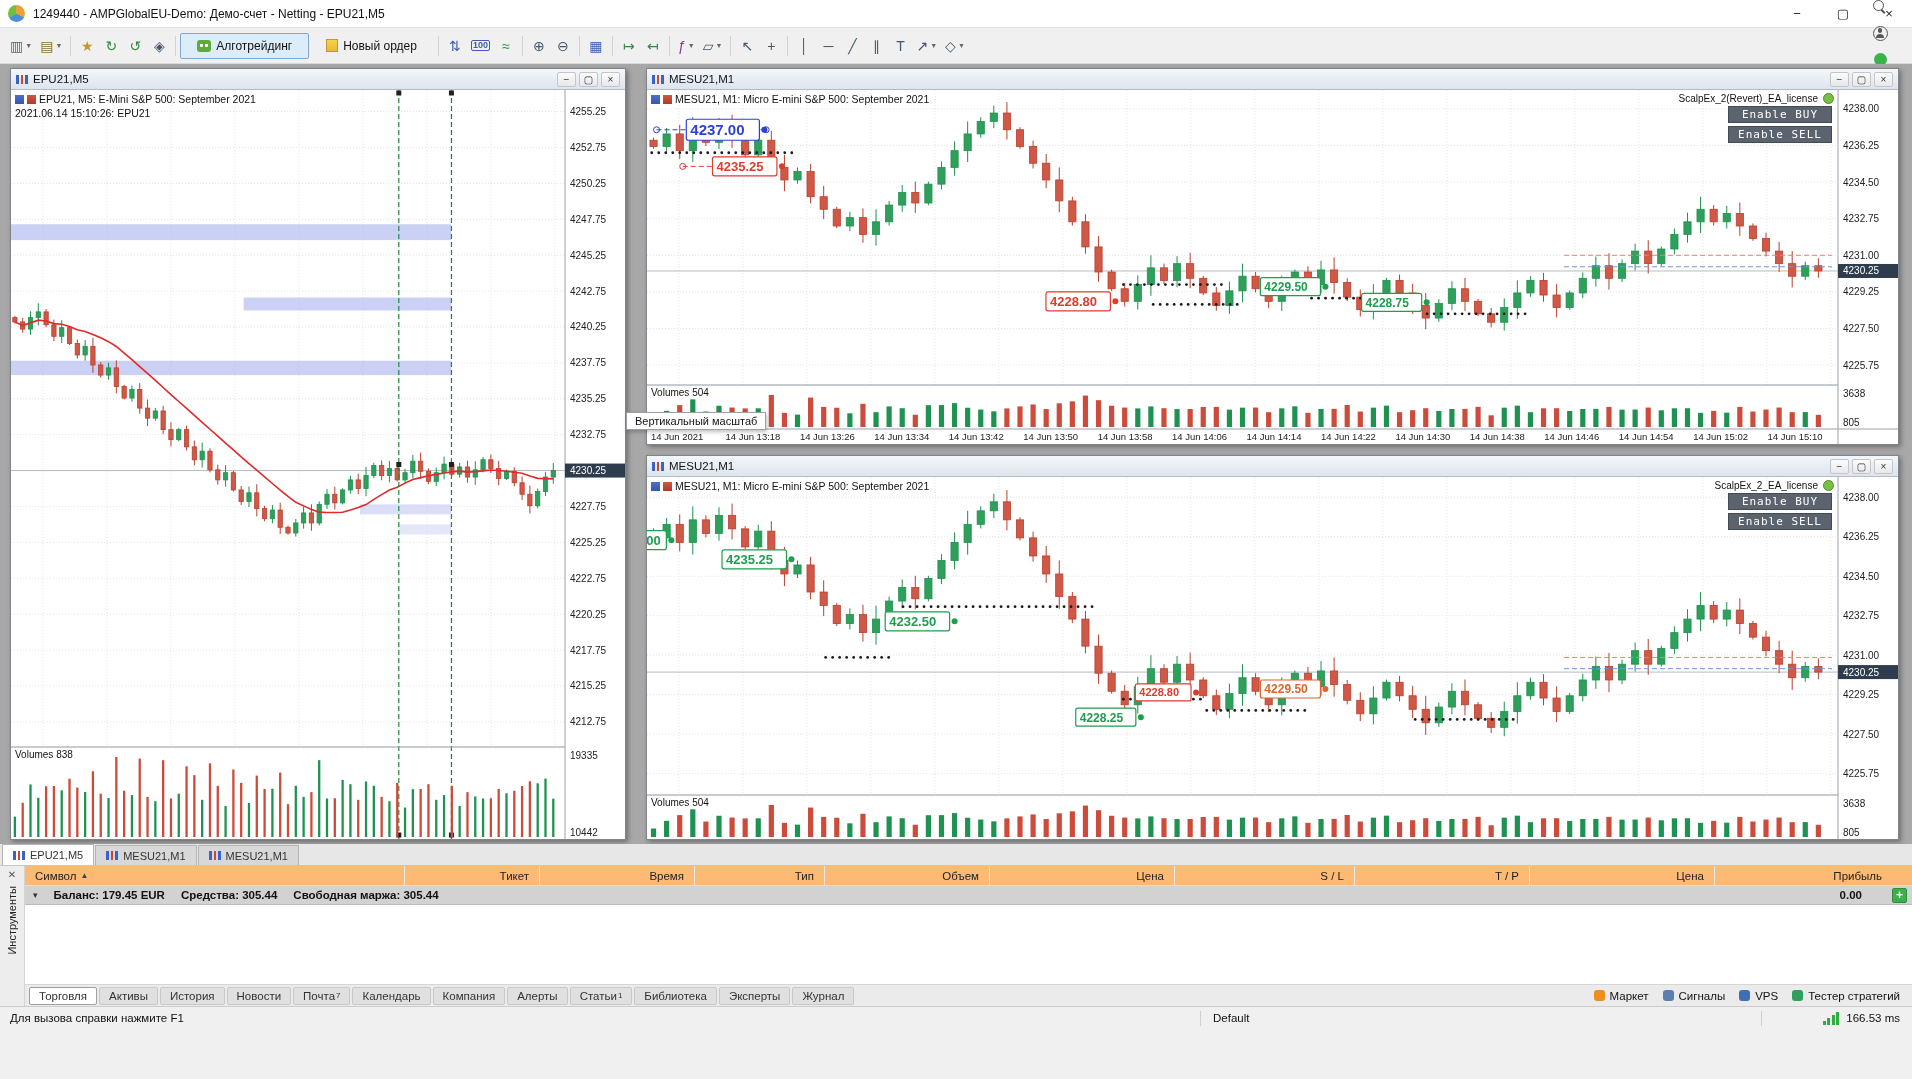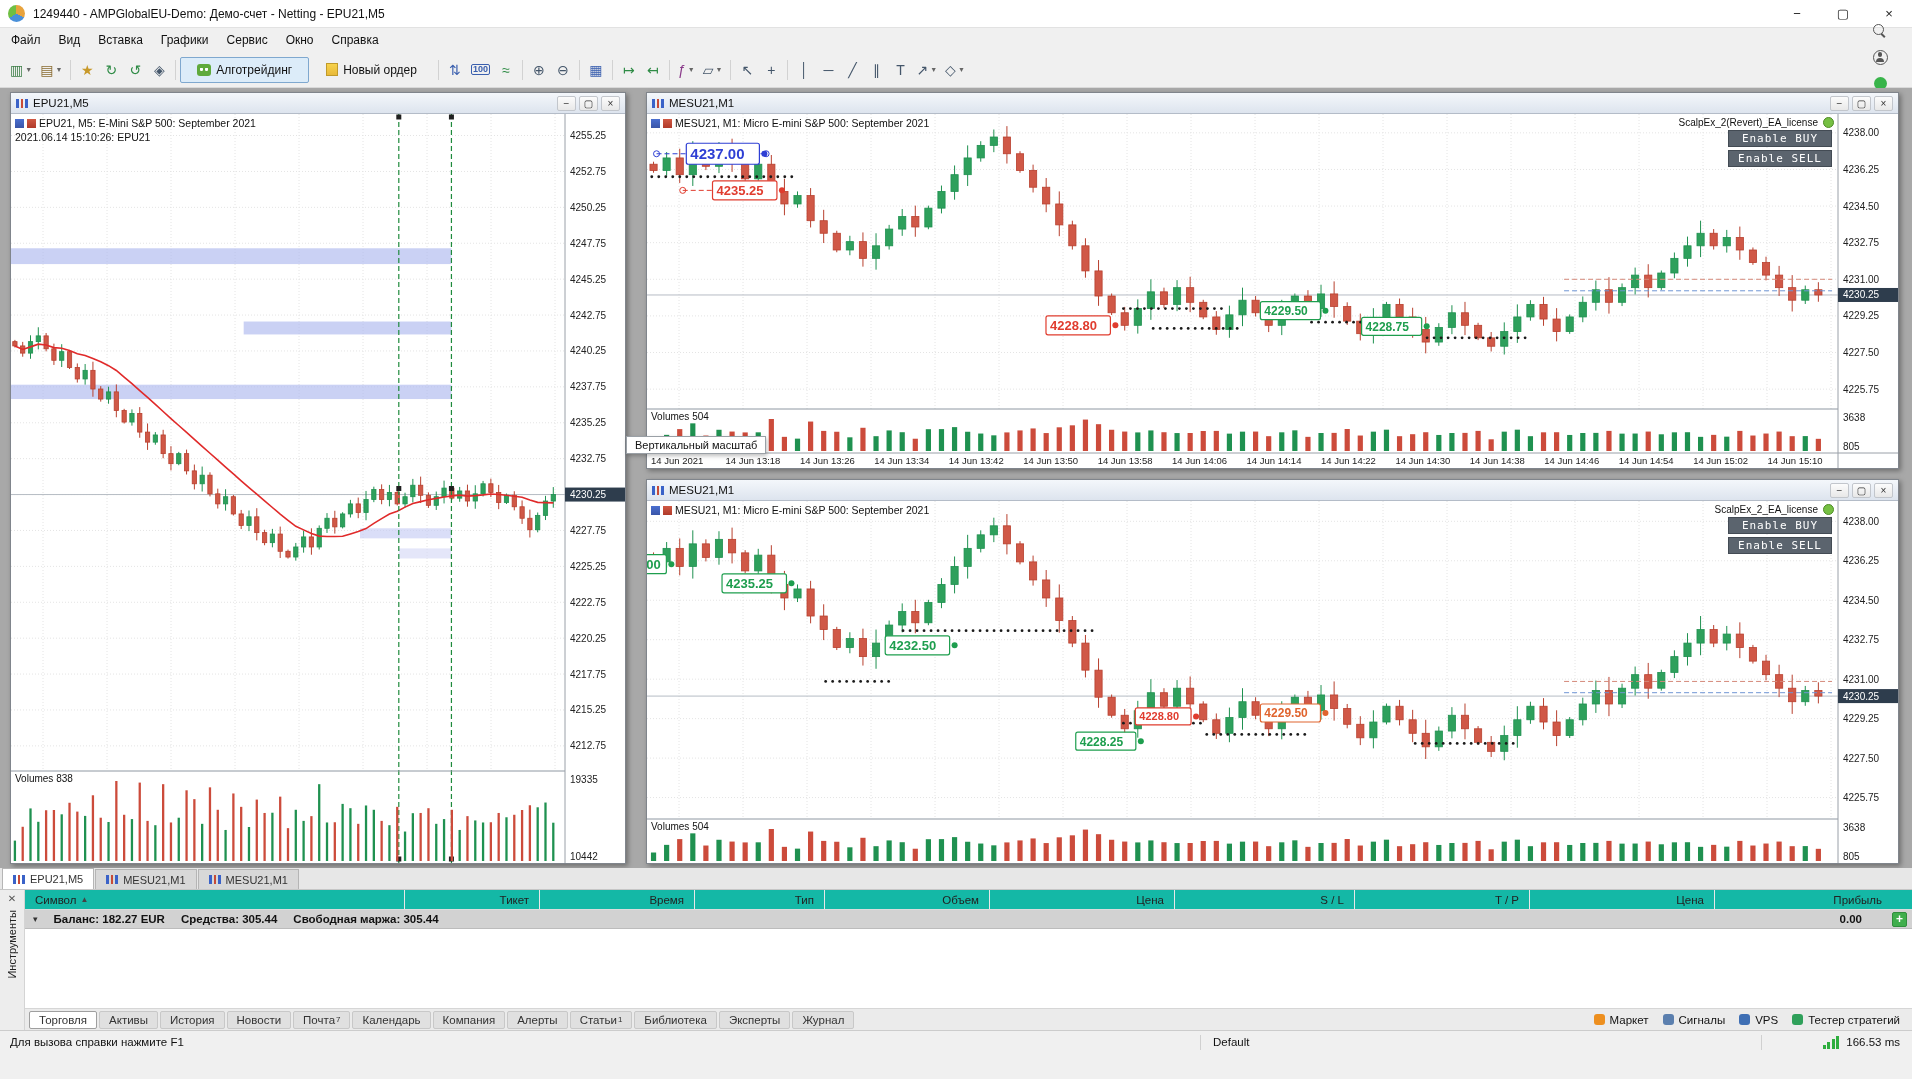--- a/index.html
+++ b/index.html
@@ -72,21 +72,21 @@
   .chart-tabs {height:22px;flex:none;background:#e7e7e7;border-bottom:1px solid #c6c6c6;display:flex;align-items:flex-end;gap:1px;padding-left:2px;}
   .ctab {height:20px;display:flex;align-items:center;gap:5px;padding:0 10px;font-size:11px;background:#d8d8d8;border:1px solid #b5b5b5;border-bottom:none;color:#333;}
   .ctab.active {background:#fff;height:21px;}
 
   
   .toolbox {height:140px;flex:none;display:flex;background:#fff;}
   .tbox-side {width:25px;flex:none;background:#ededed;border-right:1px solid #d4d4d4;display:flex;flex-direction:column;align-items:center;padding-top:3px;gap:6px;}
   .closex {font-size:10px;color:#555;}
   .vlabel {writing-mode:vertical-rl;transform:rotate(180deg);font-size:11px;color:#222;}
   .tbox-main {flex:1;display:flex;flex-direction:column;min-width:0;}
-  .grid-header {height:20px;flex:none;display:flex;align-items:stretch;background:#14b8a6;border-bottom:1px solid #ddd;font-size:11.5px;color:#222;}
+  .grid-header {height:20px;flex:none;display:flex;align-items:stretch;background:#fdba74;border-bottom:1px solid #ddd;font-size:11.5px;color:#222;}
   .gcol {display:flex;align-items:center;justify-content:flex-end;padding:0 10px;border-right:1px solid #e8e8e8;}
   .gcol.first {justify-content:flex-start;gap:4px;}
   .gcol.last {flex:1;border-right:none;padding-right:30px;}
   .sort-arrow {font-size:8px;color:#444;}
   .balance-row {height:19px;flex:none;display:flex;align-items:center;background:#d2d2d2;border-bottom:1px solid #bcbcbc;font-size:11.5px;font-weight:bold;padding-left:8px;gap:16px;}
   .expander {font-size:9px;color:#333;font-weight:normal;}
   .bprofit {margin-left:auto;}
   .addbtn {width:15px;height:15px;margin:0 5px 0 14px;background:#3fae4c;color:#fff;font-size:12px;line-height:13px;text-align:center;border-radius:2px;border:1px solid #2f8e3c;flex:none;}
   .tbox-empty {flex:1;background:#fff;}
   .tbox-tabs {height:22px;flex:none;display:flex;align-items:center;gap:2px;background:#ebebeb;border-top:1px solid #d6d6d6;padding-left:4px;font-size:11.5px;}
@@ -114,29 +114,20 @@
   <div class="titlebar">
     <span class="app-icon"></span>
     <span class="title">1249440 - AMPGlobalEU-Demo: Демо-счет - Netting - EPU21,M5</span>
     <span class="win-controls">
       <span class="win-ctl">−</span>
       <span class="win-ctl">▢</span>
       <span class="win-ctl">×</span>
     </span>
   </div>
 
-  <div class="menubar" id="menubar">
-      <div class="menu-item">Файл</div>
-      <div class="menu-item">Вид</div>
-      <div class="menu-item">Вставка</div>
-      <div class="menu-item">Графики</div>
-      <div class="menu-item">Сервис</div>
-      <div class="menu-item">Окно</div>
-      <div class="menu-item">Справка</div>
-    </div>
 
   <div class="toolbar">
     <div id="toolbarItems">
         <div class="tbtn">
           <span class="g" style="color: rgb(60, 125, 70);">▥</span>
           <span class="dd">▼</span>
         </div>
         <div class="tbtn">
           <span class="g" style="color: rgb(138, 109, 50);">▤</span>
           <span class="dd">▼</span>
@@ -1494,21 +1485,21 @@
           <div class="gcol" style="width: 185px;">
             <span>Цена</span>
           </div>
           <div class="gcol last">
             <span>Прибыль</span>
           </div>
         </div>
       <div class="balance-row">
         <span class="expander">▾</span>
         <span id="balanceParts" style="display:flex;gap:16px;">
-            <span>Баланс: 182.27 EUR</span>
+            <span>Баланс: 179.45 EUR</span>
             <span>Средства: 305.44</span>
             <span>Свободная маржа: 305.44</span>
           </span>
         <span class="bprofit">0.00</span>
         <span class="addbtn">+</span>
       </div>
       <div class="tbox-empty"></div>
       <div class="tbox-tabs">
         <span id="toolboxTabs" style="display:flex;gap:2px;align-items:center;">
             <div class="ttab active">

